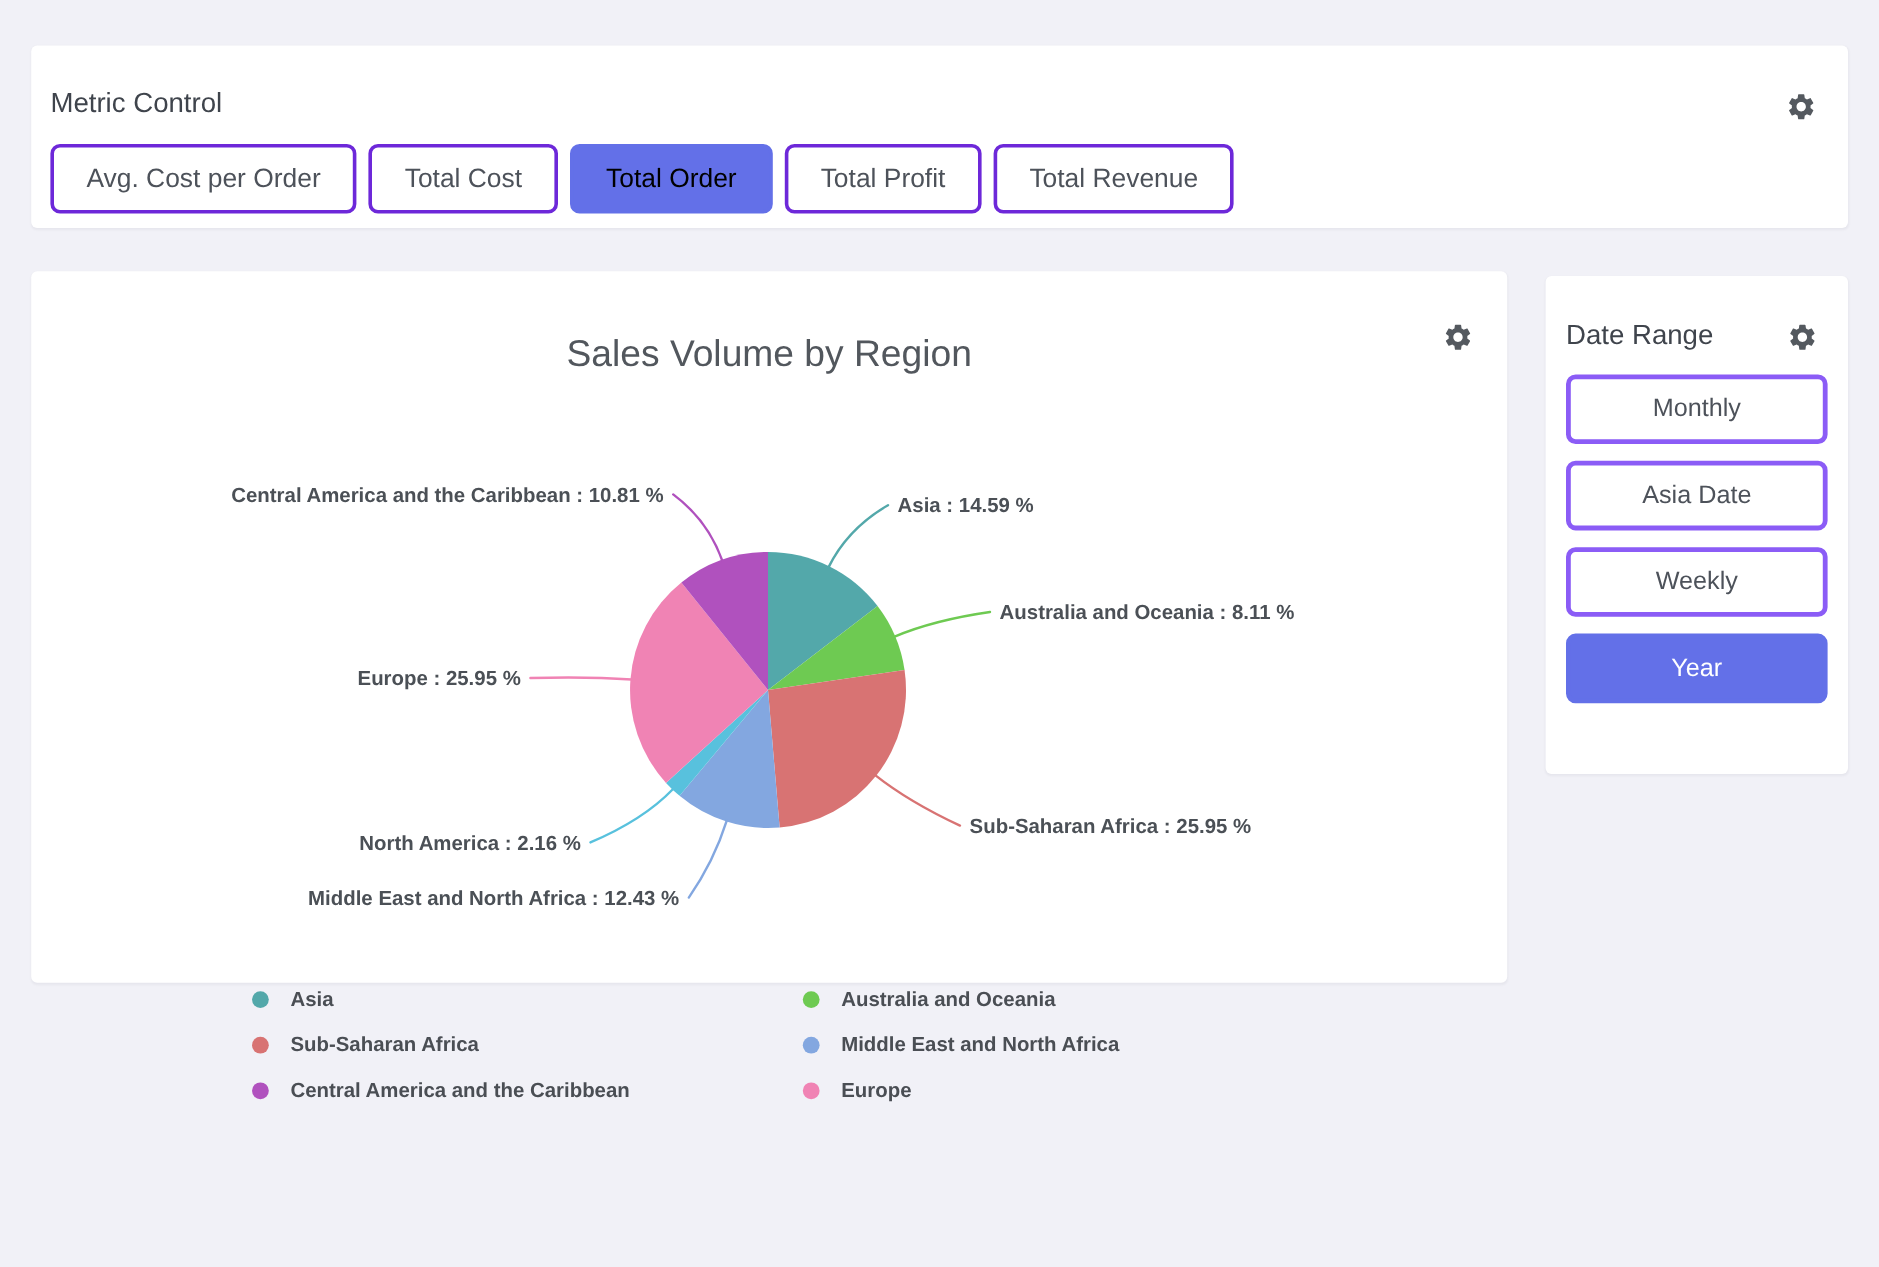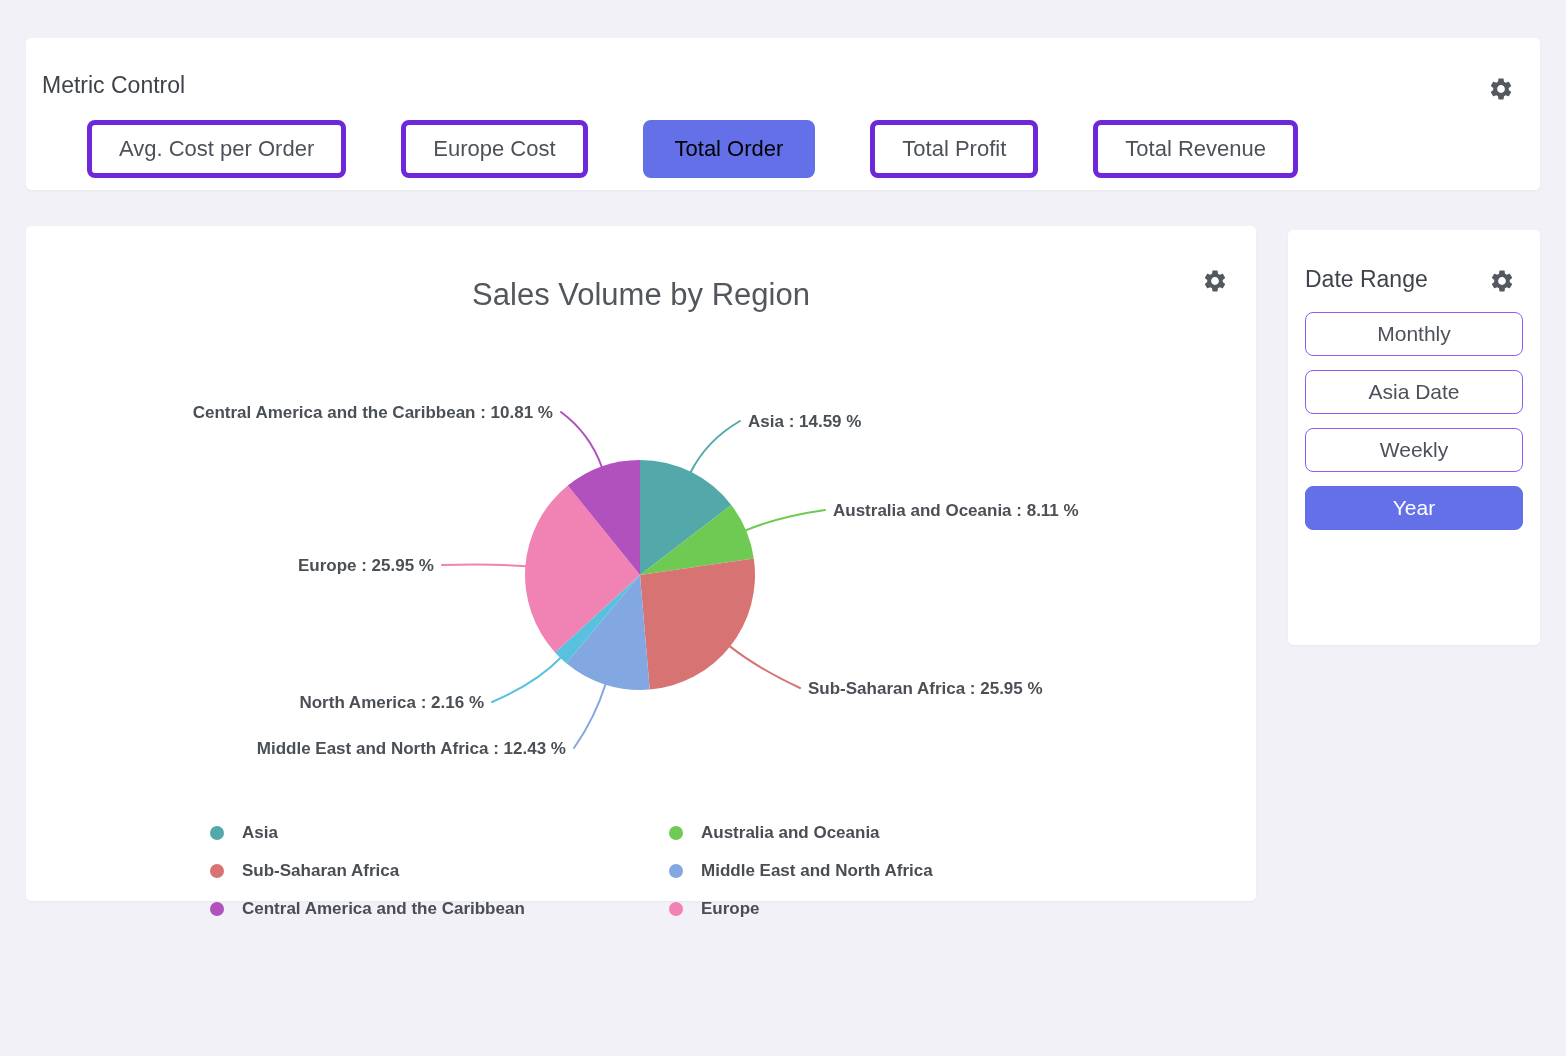--- a/index.html
+++ b/index.html
@@ -20,28 +20,28 @@
   
   .metric-panel { left:26px; top:38px; width:1514px; height:152px; }
   .panel-title {
     font-size:23px; font-weight:400; color:#3f444c;
   }
   .metric-panel .panel-title { position:absolute; left:16px; top:34px; }
   .chip-row { position:absolute; left:16px; top:82px; display:flex; }
   .chip {
     display:inline-flex; align-items:center; justify-content:center;
     height:58px; padding:0 27px; margin-right:10px;
-    background:#fff; border:5px solid #6d28d9; border-radius:8px;
-    font-family:inherit; font-size:22px; color:#4d525a; cursor:pointer;margin-left:45px;
+    background:#fff; border:3px solid #6d28d9; border-radius:8px;
+    font-family:inherit; font-size:22px; color:#4d525a; cursor:pointer;
   }
   .chip.selected { background:var(--accent,#6370e8); border-color:var(--accent,#6370e8); color:#000000; }
   .gear { position:absolute; color:var(--icon,#54595f); cursor:pointer; }
   .metric-panel .gear { left:1462px; top:38px; }
   
-  .chart-panel { left:26px; top:226px; width:1230px; height:675px; }
+  .chart-panel { left:26px; top:226px; width:1230px; height:593px; }
   .chart-title {
     position:absolute; top:51px; left:0; width:100%;
     text-align:center; font-size:31px; font-weight:400; color:#52575d;
   }
   .chart-panel .gear { left:1176px; top:42px; }
   #pie-svg { position:absolute; left:0; top:0; }
   .pie-label {
     font-family:"Liberation Sans","DejaVu Sans",sans-serif;
     font-size:17px; font-weight:700; fill:#4b5056;
   }
@@ -51,37 +51,37 @@
   .legend-item { display:flex; align-items:center; height:22px; cursor:pointer; }
   .legend-dot { width:14px; height:14px; border-radius:50%; margin-right:18px; flex:0 0 auto; }
   .legend-label { font-size:17px; font-weight:700; color:#4a4e54; }
   
   .date-panel { left:1288px; top:230px; width:252px; height:415px; }
   .date-panel .panel-title { position:absolute; left:17px; top:36px; }
   .date-panel .gear { left:201px; top:38px; }
   .date-buttons { position:absolute; left:17px; top:82px; width:218px; display:flex; flex-direction:column; gap:14px; }
   .date-btn {
     display:flex; align-items:center; justify-content:center;
-    height:44px; width:100%;
-    background:#fff; border:1px solid #8b5cf6; border-radius:8px;
+    height:58px; width:100%;
+    background:#fff; border:4px solid #8b5cf6; border-radius:8px;
     font-family:inherit; font-size:21px; color:#4d525a; cursor:pointer;
   }
   .date-btn.selected { background:var(--accent,#6370e8); border-color:var(--accent,#6370e8); color:#fff; }
 </style>
 </head>
 <body>
 
 <section class="panel metric-panel">
   <h2 class="panel-title">Metric Control</h2>
   <svg class="gear" width="26" height="26" viewBox="0 0 24 24">
     <path fill="currentColor" d="M19.14 12.94c.04-.3.06-.61.06-.94 0-.32-.02-.64-.07-.94l2.03-1.58c.18-.14.23-.41.12-.61l-1.92-3.32c-.12-.22-.37-.29-.59-.22l-2.39.96c-.5-.38-1.03-.7-1.62-.94l-.36-2.54c-.04-.24-.24-.41-.48-.41h-3.84c-.24 0-.43.17-.47.41l-.36 2.54c-.59.24-1.13.57-1.62.94l-2.39-.96c-.22-.08-.47 0-.59.22L2.74 8.87c-.12.21-.08.47.12.61l2.03 1.58c-.05.3-.09.63-.09.94s.02.64.07.94l-2.03 1.58c-.18.14-.23.41-.12.61l1.92 3.32c.12.22.37.29.59.22l2.39-.96c.5.38 1.03.7 1.62.94l.36 2.54c.05.24.24.41.48.41h3.84c.24 0 .44-.17.47-.41l.36-2.54c.59-.24 1.13-.56 1.62-.94l2.39.96c.22.08.47 0 .59-.22l1.92-3.32c.12-.22.07-.47-.12-.61l-2.01-1.58zM12 15.6c-1.98 0-3.6-1.62-3.6-3.6s1.62-3.6 3.6-3.6 3.6 1.62 3.6 3.6-1.62 3.6-3.6 3.6z"></path>
   </svg>
   <div class="chip-row">
     <button class="chip">Avg. Cost per Order</button>
-    <button class="chip">Europe Cost</button>
+    <button class="chip">Total Cost</button>
     <button class="chip selected">Total Order</button>
     <button class="chip">Total Profit</button>
     <button class="chip">Total Revenue</button>
   </div>
 </section>
 
 <section class="panel chart-panel">
   <h1 class="chart-title">Sales Volume by Region</h1>
   <svg class="gear" width="26" height="26" viewBox="0 0 24 24">
     <path fill="currentColor" d="M19.14 12.94c.04-.3.06-.61.06-.94 0-.32-.02-.64-.07-.94l2.03-1.58c.18-.14.23-.41.12-.61l-1.92-3.32c-.12-.22-.37-.29-.59-.22l-2.39.96c-.5-.38-1.03-.7-1.62-.94l-.36-2.54c-.04-.24-.24-.41-.48-.41h-3.84c-.24 0-.43.17-.47.41l-.36 2.54c-.59.24-1.13.57-1.62.94l-2.39-.96c-.22-.08-.47 0-.59.22L2.74 8.87c-.12.21-.08.47.12.61l2.03 1.58c-.05.3-.09.63-.09.94s.02.64.07.94l-2.03 1.58c-.18.14-.23.41-.12.61l1.92 3.32c.12.22.37.29.59.22l2.39-.96c.5.38 1.03.7 1.62.94l.36 2.54c.05.24.24.41.48.41h3.84c.24 0 .44-.17.47-.41l.36-2.54c.59-.24 1.13-.56 1.62-.94l2.39.96c.22.08.47 0 .59-.22l1.92-3.32c.12-.22.07-.47-.12-.61l-2.01-1.58zM12 15.6c-1.98 0-3.6-1.62-3.6-3.6s1.62-3.6 3.6-3.6 3.6 1.62 3.6 3.6-1.62 3.6-3.6 3.6z"></path>

